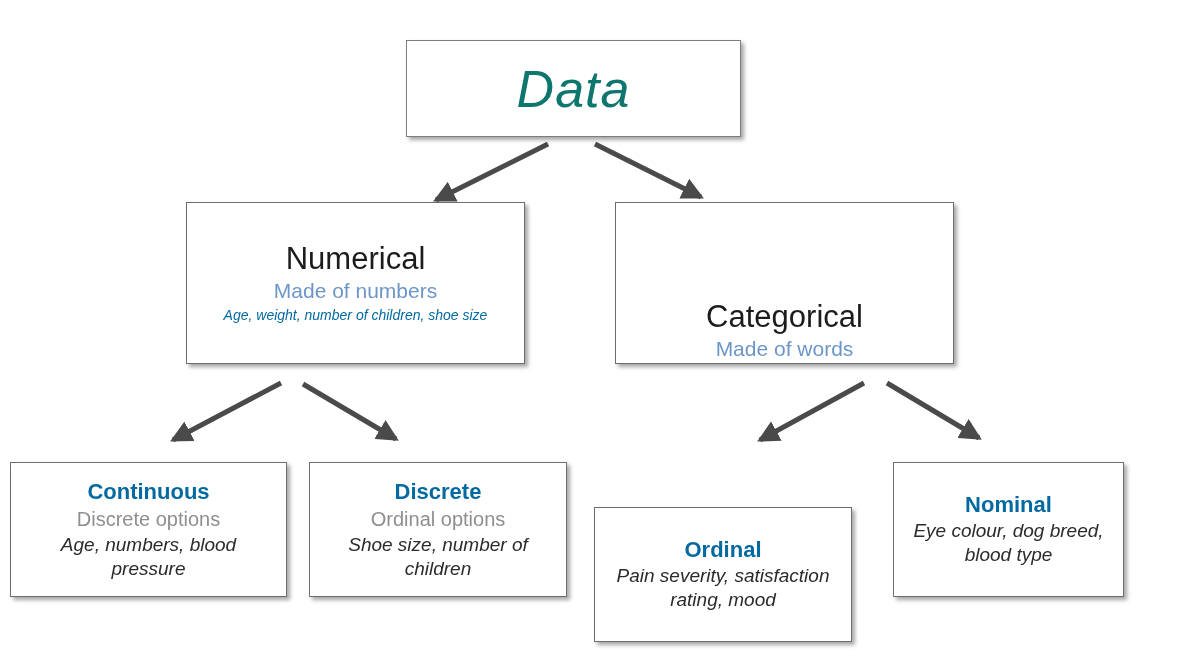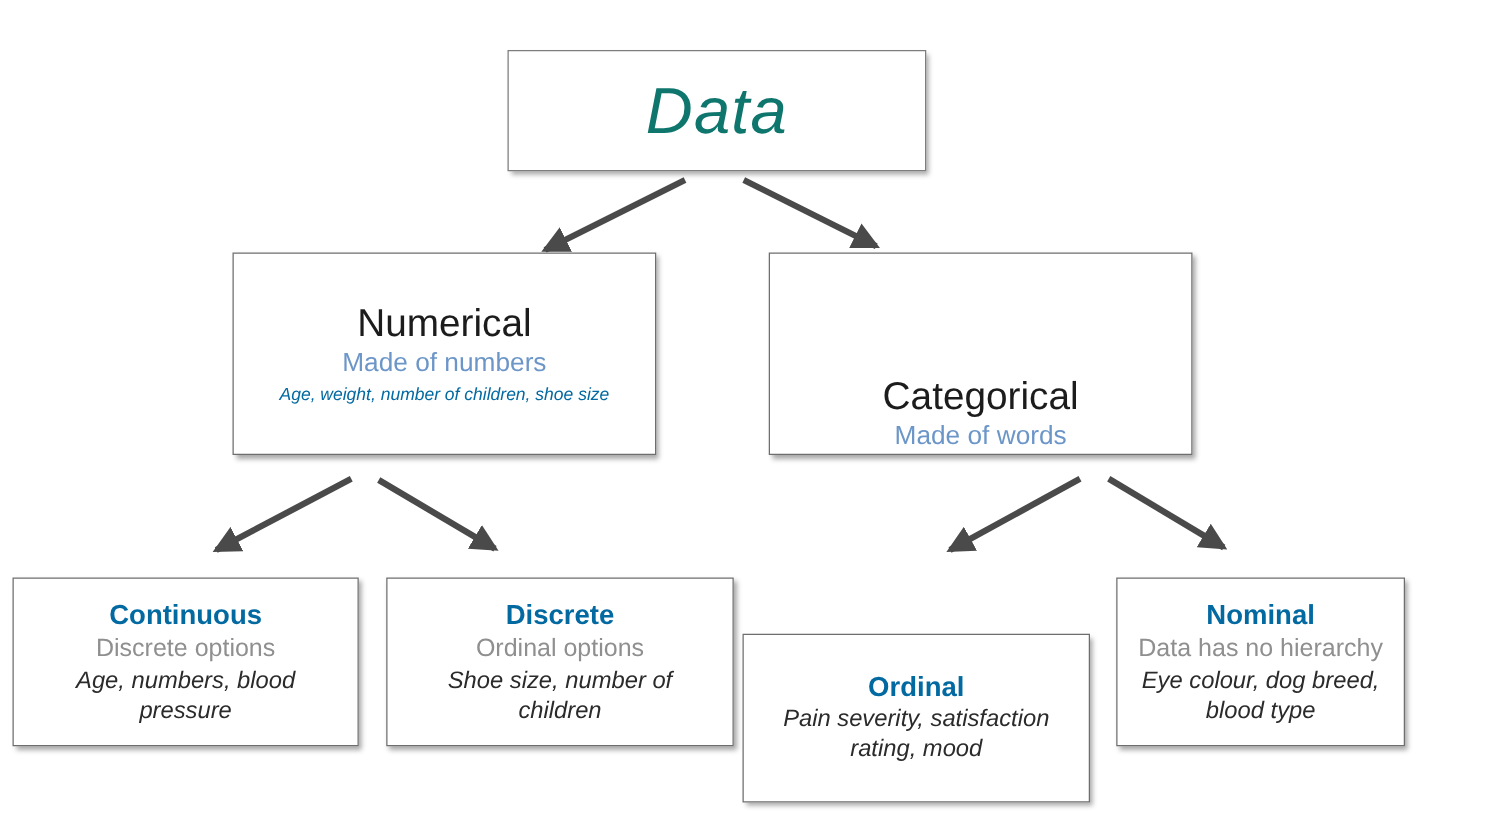--- a/index.html
+++ b/index.html
@@ -33,21 +33,21 @@
   .node.l2#node-numerical { left: 186px; }
   .node.l2#node-categorical { left: 615px; justify-content: flex-end; }
   .l2-title { font-size: 31px; color: #1c1c1c; line-height: 1.15; }
   .l2-subtitle { font-size: 21px; color: #6c96c8; line-height: 1.2; margin-top: 1px; }
   .l2-examples {
     font-size: 14px; font-style: italic; color: #0369a1;
     line-height: 1.25; margin-top: 4px; max-width: 300px;
   }
 
   
-  .node.l3 { width: 278px; height: 135px; top: 462px; padding: 4px 12px; }
+  .node.l3 { width: 258px; height: 135px; top: 462px; padding: 4px 12px; }
   .node.l3#node-continuous { left: 10px; width: 277px; }
   .node.l3#node-discrete { left: 309px; }
   .node.l3#node-ordinal { left: 594px; margin-top: 45px; }
   .node.l3#node-nominal { left: 893px; width: 231px; }
   .l3-title { font-size: 22px; font-weight: bold; color: #0369a1; line-height: 1.2; }
   .l3-subtitle { font-size: 20px; color: #8f8f8f; line-height: 1.25; margin-top: 2px; }
   .l3-examples {
     font-size: 19px; font-style: italic; color: #2b2b2b;
     line-height: 1.25; margin-top: 1px; max-width: 248px;
   }
@@ -98,17 +98,16 @@
     <div class="l3-examples">Shoe size, number of children</div>
   </div>
 
   <div class="node l3" id="node-ordinal">
     <div class="l3-title">Ordinal</div>
     <div class="l3-examples">Pain severity, satisfaction rating, mood</div>
   </div>
 
   <div class="node l3" id="node-nominal">
     <div class="l3-title">Nominal</div>
-    <div class="l3-subtitle">Data has no hierarchy</div>
     <div class="l3-examples">Eye colour, dog breed, blood type</div>
   </div>
 
 </div>
 
 </body></html>

